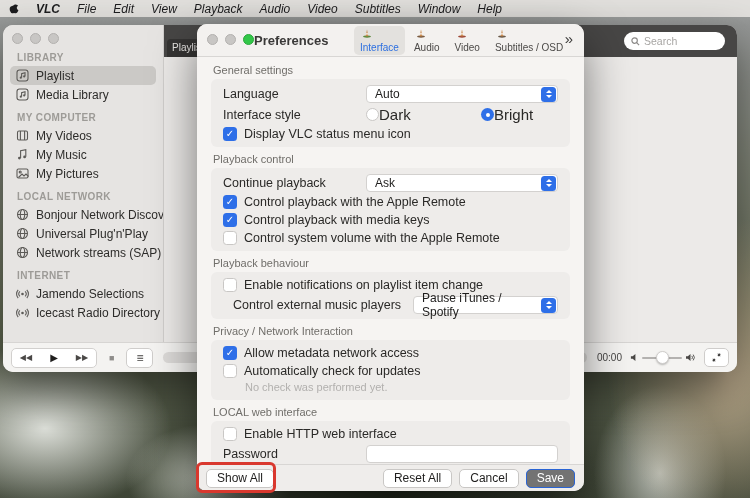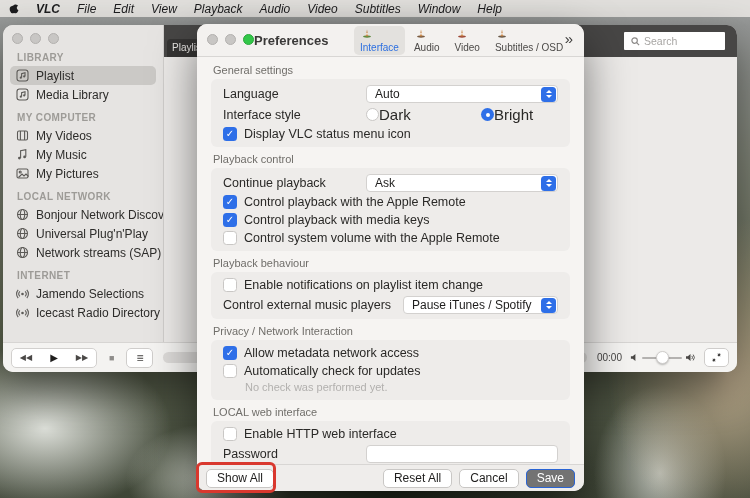--- a/index.html
+++ b/index.html
@@ -34,21 +34,21 @@
   .sb-item { display:flex; align-items:center; gap:7px; height:19px; padding-left:6px; margin:0 7px; border-radius:5px;
     font-size:12px; color:#2d2c2a; white-space:nowrap; }
   .sb-item.sel { background:#cbc9c6; }
   .sb-ic { width:13px; height:13px; flex:0 0 13px; display:block; }
   .sb-ic * { stroke:#5c5a57; fill:none; stroke-width:1.1; }
   .sb-ic .f { fill:#5c5a57; stroke:none; }
 
   .mw-toolbar { position:absolute; left:161px; right:0; top:0; height:32px; background:#474645; }
   .pl-tab { position:absolute; left:3px; top:14px; height:18px; width:33px; overflow:hidden; background:#353433;
     border-radius:4px 4px 0 0; color:#e8e6e4; font-size:10px; line-height:18px; padding-left:5px; white-space:nowrap; }
-  .searchbox { position:absolute; right:12px; top:7px; width:101px; height:18px; background:#fff; border-radius:1px;
+  .searchbox { position:absolute; right:12px; top:7px; width:101px; height:18px; background:#fff; border-radius:9px;
     display:flex; align-items:center; gap:4px; padding:0 7px; }
   .searchbox input { border:none; outline:none; width:70px; font-size:10.5px; color:#333; background:transparent;
     font-family:"Liberation Sans","DejaVu Sans",sans-serif; }
   .searchbox input::placeholder { color:#a7a5a3; }
 
   .mw-content { position:absolute; left:161px; right:0; top:32px; bottom:30px; background:#eceae8; }
 
   .playerbar { position:absolute; left:0; right:0; bottom:0; height:30px; background:#f4f3f1; border-top:1px solid #d7d5d3;
     display:flex; align-items:center; padding:0 8px; }
   .transport { display:flex; height:20px; background:#fff; border:1px solid #d2d0ce; border-radius:5px; overflow:hidden; }
@@ -378,21 +378,21 @@
       </div>
     </div>
 
     <div class="sech">Playback behaviour</div>
     <div class="card">
       <div class="cbrow">
         <span class="cb off"></span>
         <span>Enable notifications on playlist item change</span>
       </div>
       <div class="prow">
-        <span class="plabel" style="flex-basis:180px;width:180px;">Control external music players</span>
+        <span class="plabel" style="flex-basis:180px;width:180px;margin-left:10px;">Control external music players</span>
         <div class="dropdown">
           <span>Pause iTunes / Spotify</span>
           <span class="stepper">
               <span class="ch-up"></span>
               <span class="ch-dn"></span>
             </span>
         </div>
       </div>
     </div>
 

